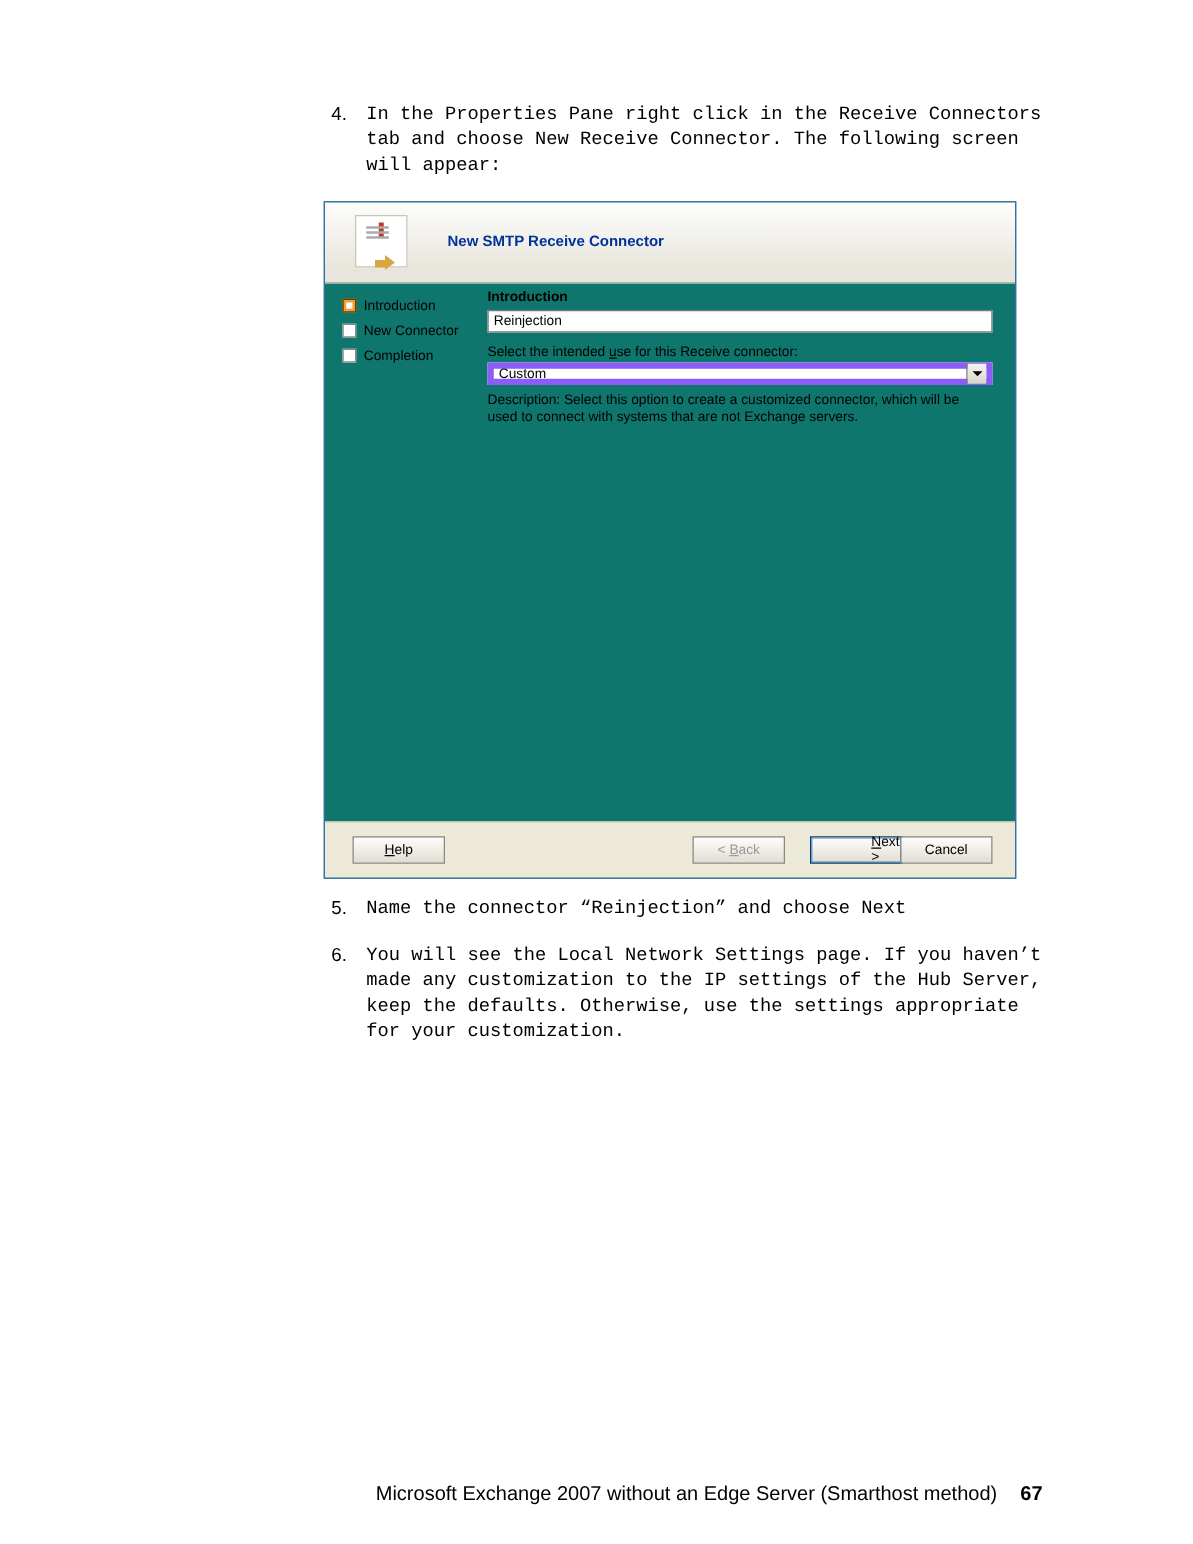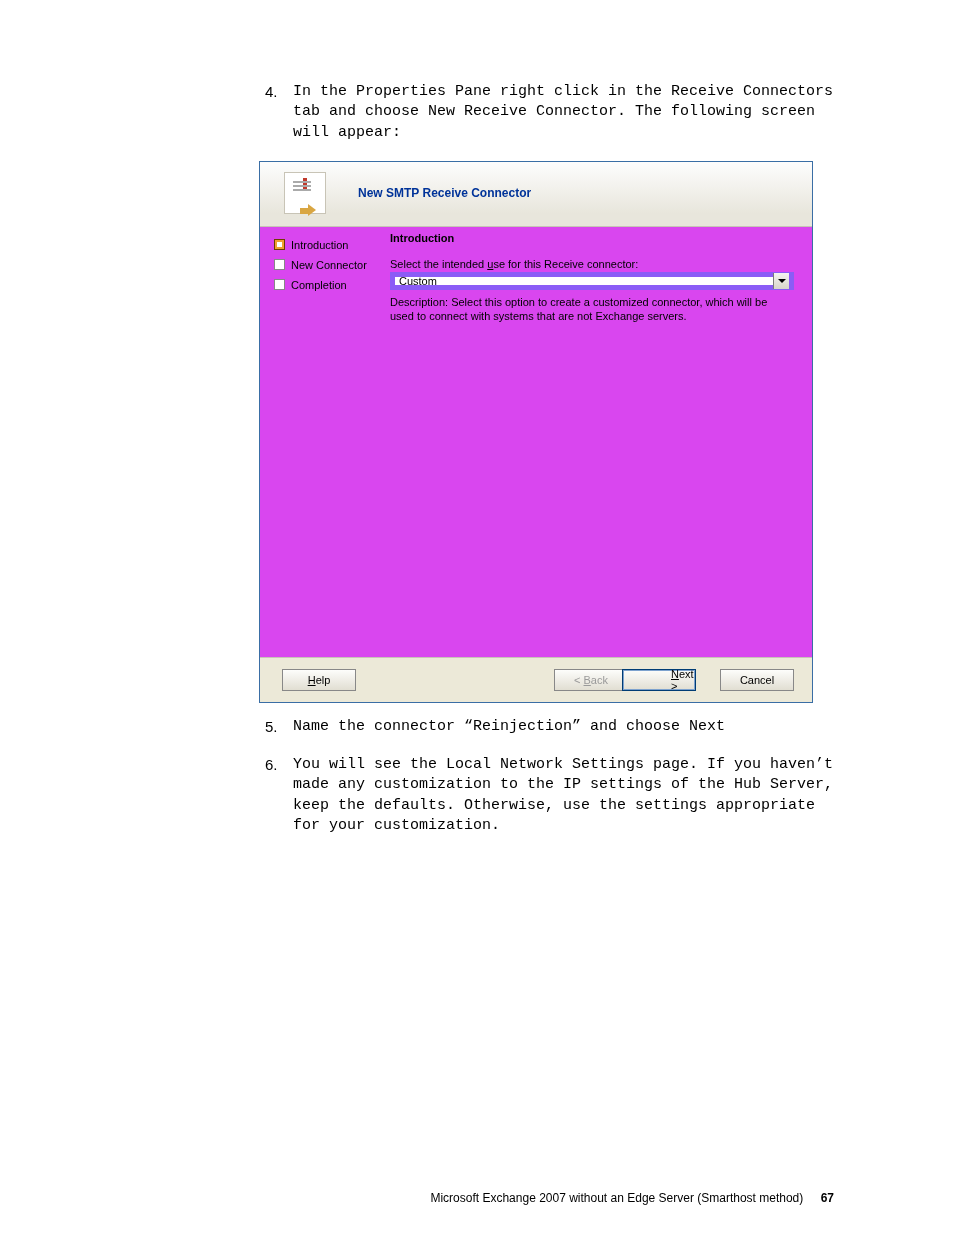--- a/index.html
+++ b/index.html
@@ -3,21 +3,21 @@
 <meta charset="utf-8">
 <style>
   html,body{margin:0;padding:0;background:#fff;font-family:Arial,Helvetica,sans-serif;color:#000;}
   .page{width:954px;height:1235px;position:relative;margin:0 auto;background:#fff;}
   .content{position:absolute;left:265px;top:82px;width:570px;}
   ol.steps{list-style:none;margin:0;padding:0;font-size:15px;line-height:1.35;}
   ol.steps>li{display:flex;margin-bottom:18px;}
   ol.steps>li>.num{width:28px;flex:0 0 28px;}
   ol.steps>li>.txt{flex:1;font-family:Liberation Mono, monospace;}
   .screenshot-wrap{margin:6px 0 14px -6px;}
-  .wizard{width:552px;height:540px;border:1px solid #3a6ea5;background:#d946ef;font-family:Tahoma,Arial,sans-serif;font-size:11px;color:#000;position:relative;}
+  .wizard{width:552px;height:540px;border:1px solid #3a6ea5;background:#0f766e;font-family:Tahoma,Arial,sans-serif;font-size:11px;color:#000;position:relative;}
   .wz-header{height:64px;background:linear-gradient(#fdfdfd,#e8e6dc 80%);border-bottom:1px solid #c8c4b6;position:relative;}
   .wz-icon{position:absolute;left:24px;top:10px;width:40px;height:40px;border:1px solid #c8c4b6;background:#fff;}
   .wz-icon::before{content:"";position:absolute;left:18px;top:5px;width:4px;height:12px;background:#c0392b;}
   .wz-icon::after{content:"";position:absolute;left:8px;top:8px;width:18px;height:2px;background:#aaa;box-shadow:0 4px 0 #aaa,0 8px 0 #aaa;}
   .wz-icon-arrow{position:absolute;left:38px;top:44px;width:16px;height:12px;}
   .wz-icon-arrow::before{content:"";position:absolute;left:2px;top:2px;width:10px;height:6px;background:#d9a642;}
   .wz-icon-arrow::after{content:"";position:absolute;left:10px;top:-2px;width:0;height:0;border-top:6px solid transparent;border-bottom:6px solid transparent;border-left:8px solid #d9a642;}
   .wz-title{position:absolute;left:98px;top:24px;font-size:12px;font-weight:bold;color:#003399;}
   .wz-body{position:absolute;left:0;right:0;top:64px;bottom:44px;}
   .wz-side{position:absolute;left:0;top:0;bottom:0;width:130px;padding:10px 8px 0 14px;box-sizing:border-box;}
@@ -32,21 +32,21 @@
   .und{text-decoration:underline;}
   .txtbox{width:100%;height:18px;border:1px solid #7a7a7a;background:#fff;box-sizing:border-box;padding:0 4px;font:inherit;display:flex;align-items:center;}
   .combo{width:100%;height:18px;border:5px solid #8b5cf6;background:#fff;box-sizing:border-box;display:flex;align-items:center;justify-content:space-between;padding-left:4px;font:inherit;}
   .combo .arrow-btn{width:15px;height:16px;border-left:1px solid #7a7a7a;background:linear-gradient(#f4f4f0,#d8d6ca);display:flex;align-items:center;justify-content:center;}
   .combo .arrow-btn::after{content:"";width:0;height:0;border-left:4px solid transparent;border-right:4px solid transparent;border-top:4px solid #000;}
   .spacer-sm{height:10px;}
   .wz-footer{position:absolute;left:0;right:0;bottom:0;height:44px;border-top:1px solid #c8c4b6;background:#ece9d8;}
   .btn{position:absolute;height:22px;width:74px;border:1px solid #888;background:linear-gradient(#fdfdfb,#e1ded2);font:inherit;display:flex;align-items:center;justify-content:center;box-sizing:border-box;top:11px;}
   .btn.disabled{color:#9a9a9a;}
   .btn.default{border:1px solid #003c74;box-shadow:inset 0 0 0 1px #7da2ce;}
-  .page-footer{position:absolute;left:0;bottom:30px;width:954px;text-align:right;font-size:12px;padding-right:120px;box-sizing:border-box;}
+  .page-footer{position:absolute;left:0;bottom:30px;width:954px;text-align:right;font-size:16px;padding-right:120px;box-sizing:border-box;}
   .page-footer .lbl-txt{font-weight:normal;}
   .page-footer .pg{font-weight:bold;margin-left:14px;}
 </style>
 </head>
 <body>
 
 <div class="page">
   <div class="content">
     <ol class="steps">
       <li>
@@ -72,40 +72,43 @@
               <span class="step-ico"></span>
               <span>New Connector</span>
             </div>
             <div class="step-row">
               <span class="step-ico"></span>
               <span>Completion</span>
             </div>
           </div>
           <div class="wz-main">
             <div class="sec-title">Introduction</div>
+            <div class="txtbox">
+              <span>Reinjection</span>
+            </div>
             <div class="spacer-sm"></div>
             <div class="lbl">
               <span>Select the intended </span><span class="und">u</span><span>se for this Receive connector:</span>
             </div>
             <div class="combo">
               <span>Custom</span>
               <span class="arrow-btn"></span>
             </div>
             <div style="height:6px;"></div>
             <div class="sec-desc">Description: Select this option to create a customized connector, which will be used to connect with systems that are not Exchange servers.</div>
           </div>
         </div>
         <div class="wz-footer">
           <div class="btn" style="left:22px;">
             <span><span class="und">H</span><span>elp</span></span>
           </div>
           <div class="btn disabled" style="right:184px;margin-left:13px;">
             <span><span>&lt; </span><span class="und">B</span><span>ack</span></span>
           </div>
-          <div class="btn default" style="right:116px;padding-left:48px;">
+          <div class="btn default" style="right:90px;padding-left:48px;">
             <span><span class="und">N</span><span>ext &gt;</span></span>
           </div>
           <div class="btn" style="right:18px;justify-content:center;">
             <span>Cancel</span>
           </div>
         </div>
       </div>
     </div>
 
     <ol class="steps">

